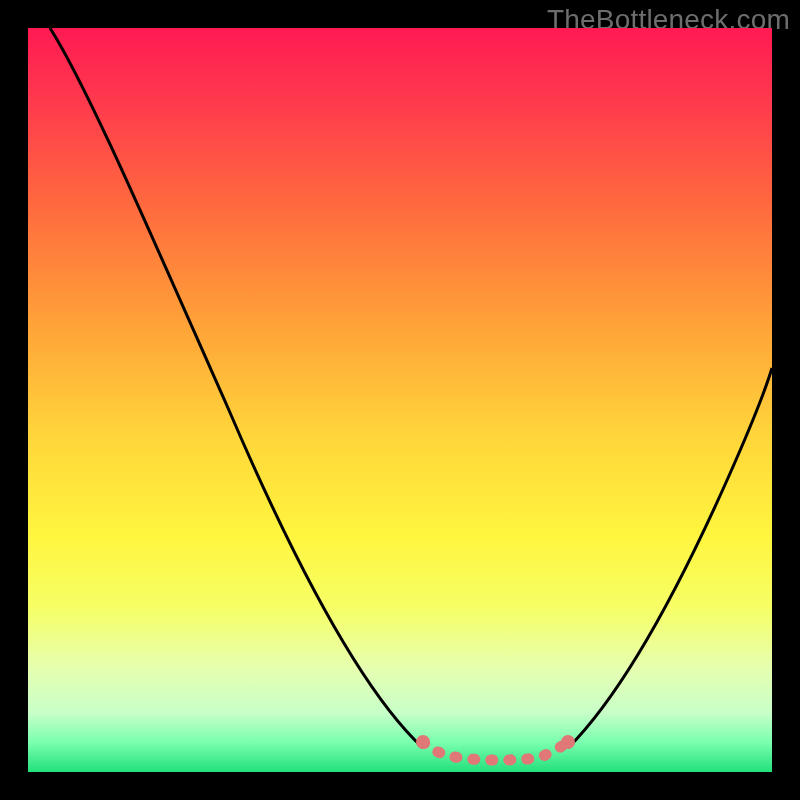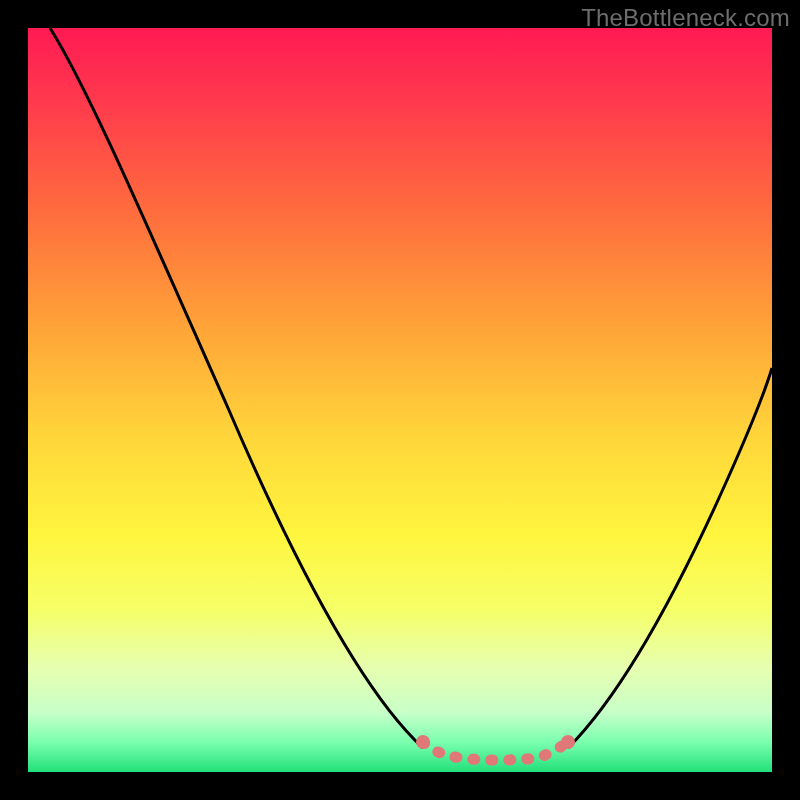--- a/index.html
+++ b/index.html
@@ -17,21 +17,21 @@
     top: 0;
     width: 800px;
     height: 800px;
     background: #000;
   }
   .watermark {
     position: absolute;
     top: 4px;
     right: 10px;
     color: #6d6d6d;
-    font-size: 24px;
+    font-size: 28px;
     letter-spacing: 0.2px;
     font-weight: 500;
   }
   .plot {
     position: absolute;
     left: 28px;
     top: 28px;
     width: 744px;
     height: 744px;
   }

